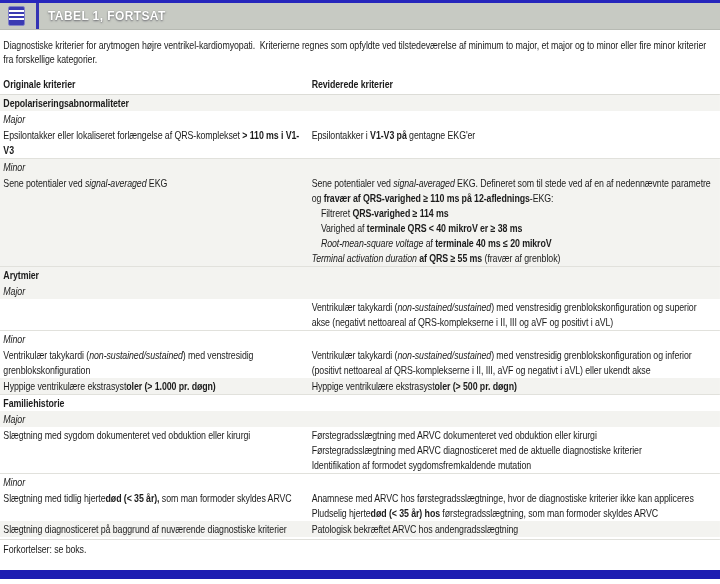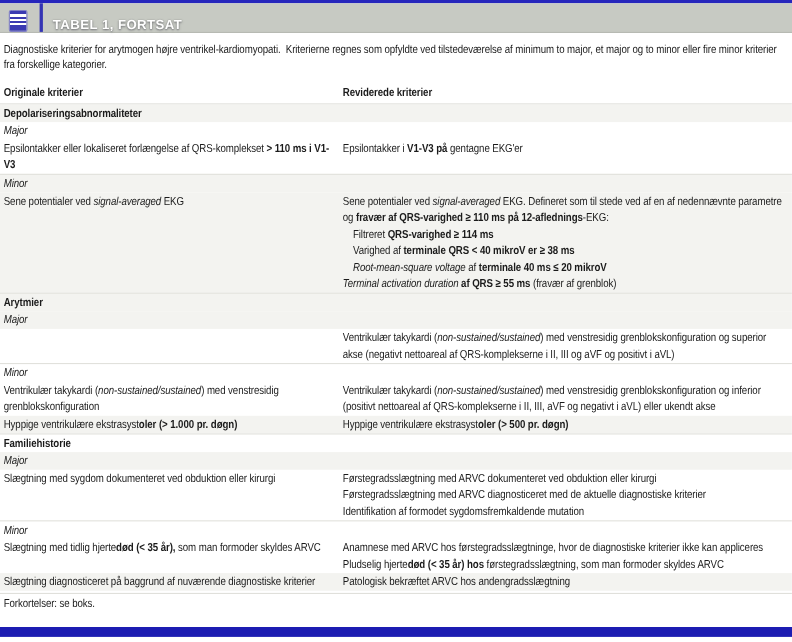--- a/index.html
+++ b/index.html
@@ -2,21 +2,21 @@
 <html><head>
 <meta charset="utf-8">
 <style>
   html,body{margin:0;padding:0;}
   body{
     width:720px;height:584px;overflow:hidden;position:relative;background:#fff;
     font-family:"Liberation Sans",sans-serif;color:#1b1b1b;
   }
   .topline{height:3px;background:#2626bc;}
   .titlebar{
-    height:26px;background:#c7cac3;display:flex;align-items:flex-end;
+    height:26px;background:#c7cac3;display:flex;align-items:center;
     border-bottom:1px solid #b7bab3;
   }
   .docicon{
     width:17px;height:20px;margin-left:8px;border-radius:2px;flex:0 0 auto;
     background:linear-gradient(#3a3ab2 0 3px,#fff 3px 5px,#3a3ab2 5px 7px,#fff 7px 9px,#3a3ab2 9px 11px,#fff 11px 13px,#3a3ab2 13px 20px);
     border:1px solid #8080c6;box-sizing:border-box;
   }
   .vdiv{width:3px;height:26px;background:#3434b4;margin-left:11px;flex:0 0 auto;}
   .title{
     margin-left:9px;color:#fff;font-weight:bold;font-size:12px;letter-spacing:.4px;

